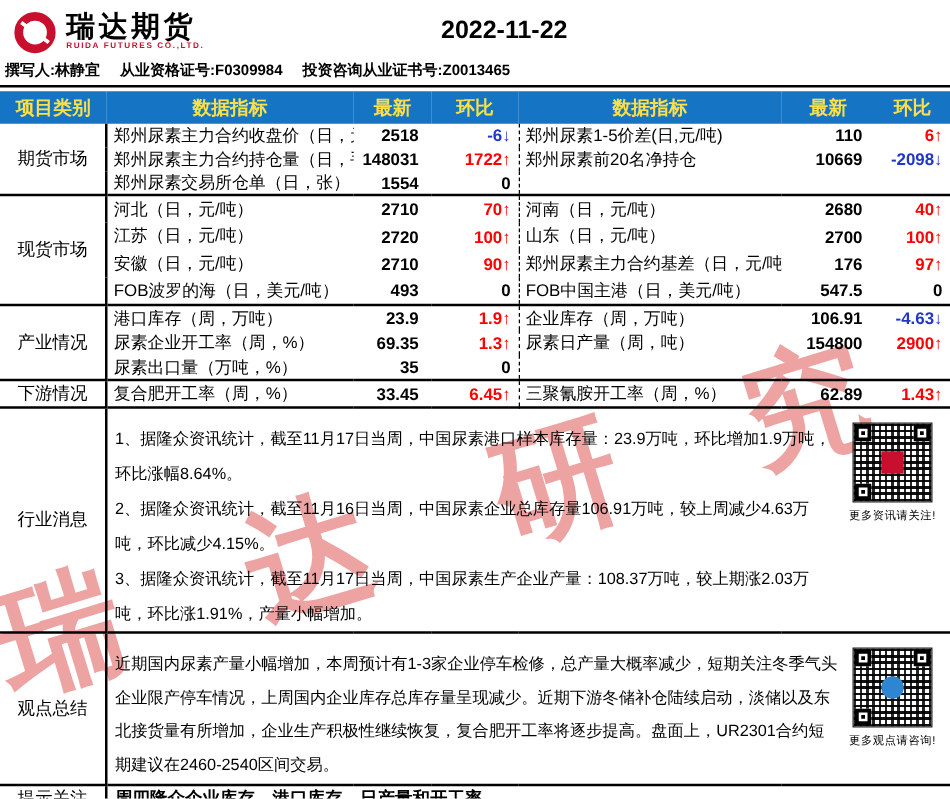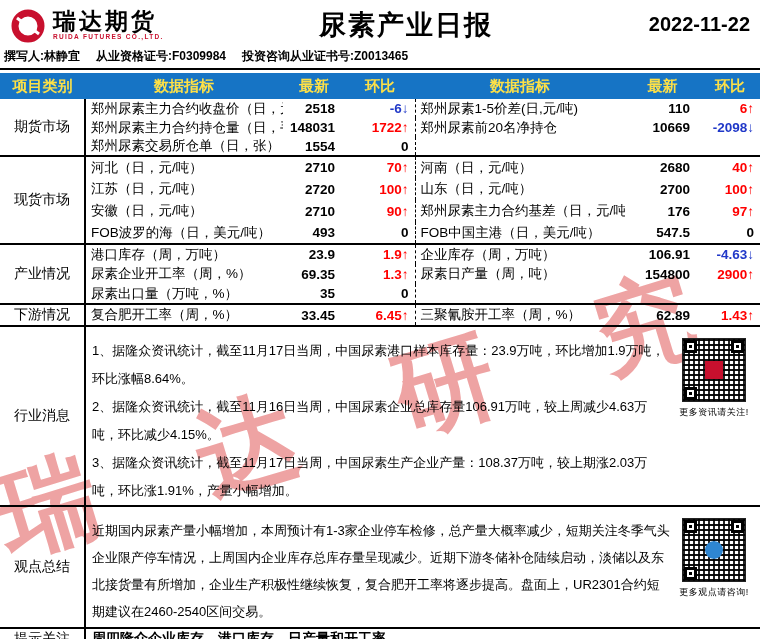--- a/index.html
+++ b/index.html
@@ -118,21 +118,20 @@
         <svg width="40" height="40" viewBox="0 0 40 40">
           <circle cx="20" cy="21" r="13" fill="none" stroke="#C8102E" stroke-width="7"></circle>
           <line x1="9" y1="13" x2="25" y2="25" stroke="#fff" stroke-width="3"></line>
           <line x1="15" y1="17" x2="31" y2="29" stroke="#fff" stroke-width="3"></line>
         </svg>
         <div class="logo-txt">
           <div class="logo-cn">瑞达期货</div>
           <div class="logo-en">RUIDA FUTURES CO.,LTD.</div>
         </div>
       </div>
-      <div class="title">尿素产业日报</div>
       <div class="date">2022-11-22</div>
     </div>
 
     <div class="byline">
       <span>撰写人:林静宜</span><span>从业资格证号:F0309984</span><span>投资咨询从业证书号:Z0013465</span>
     </div>
 
     <table>
       <colgroup>
         <col style="width:85px">

